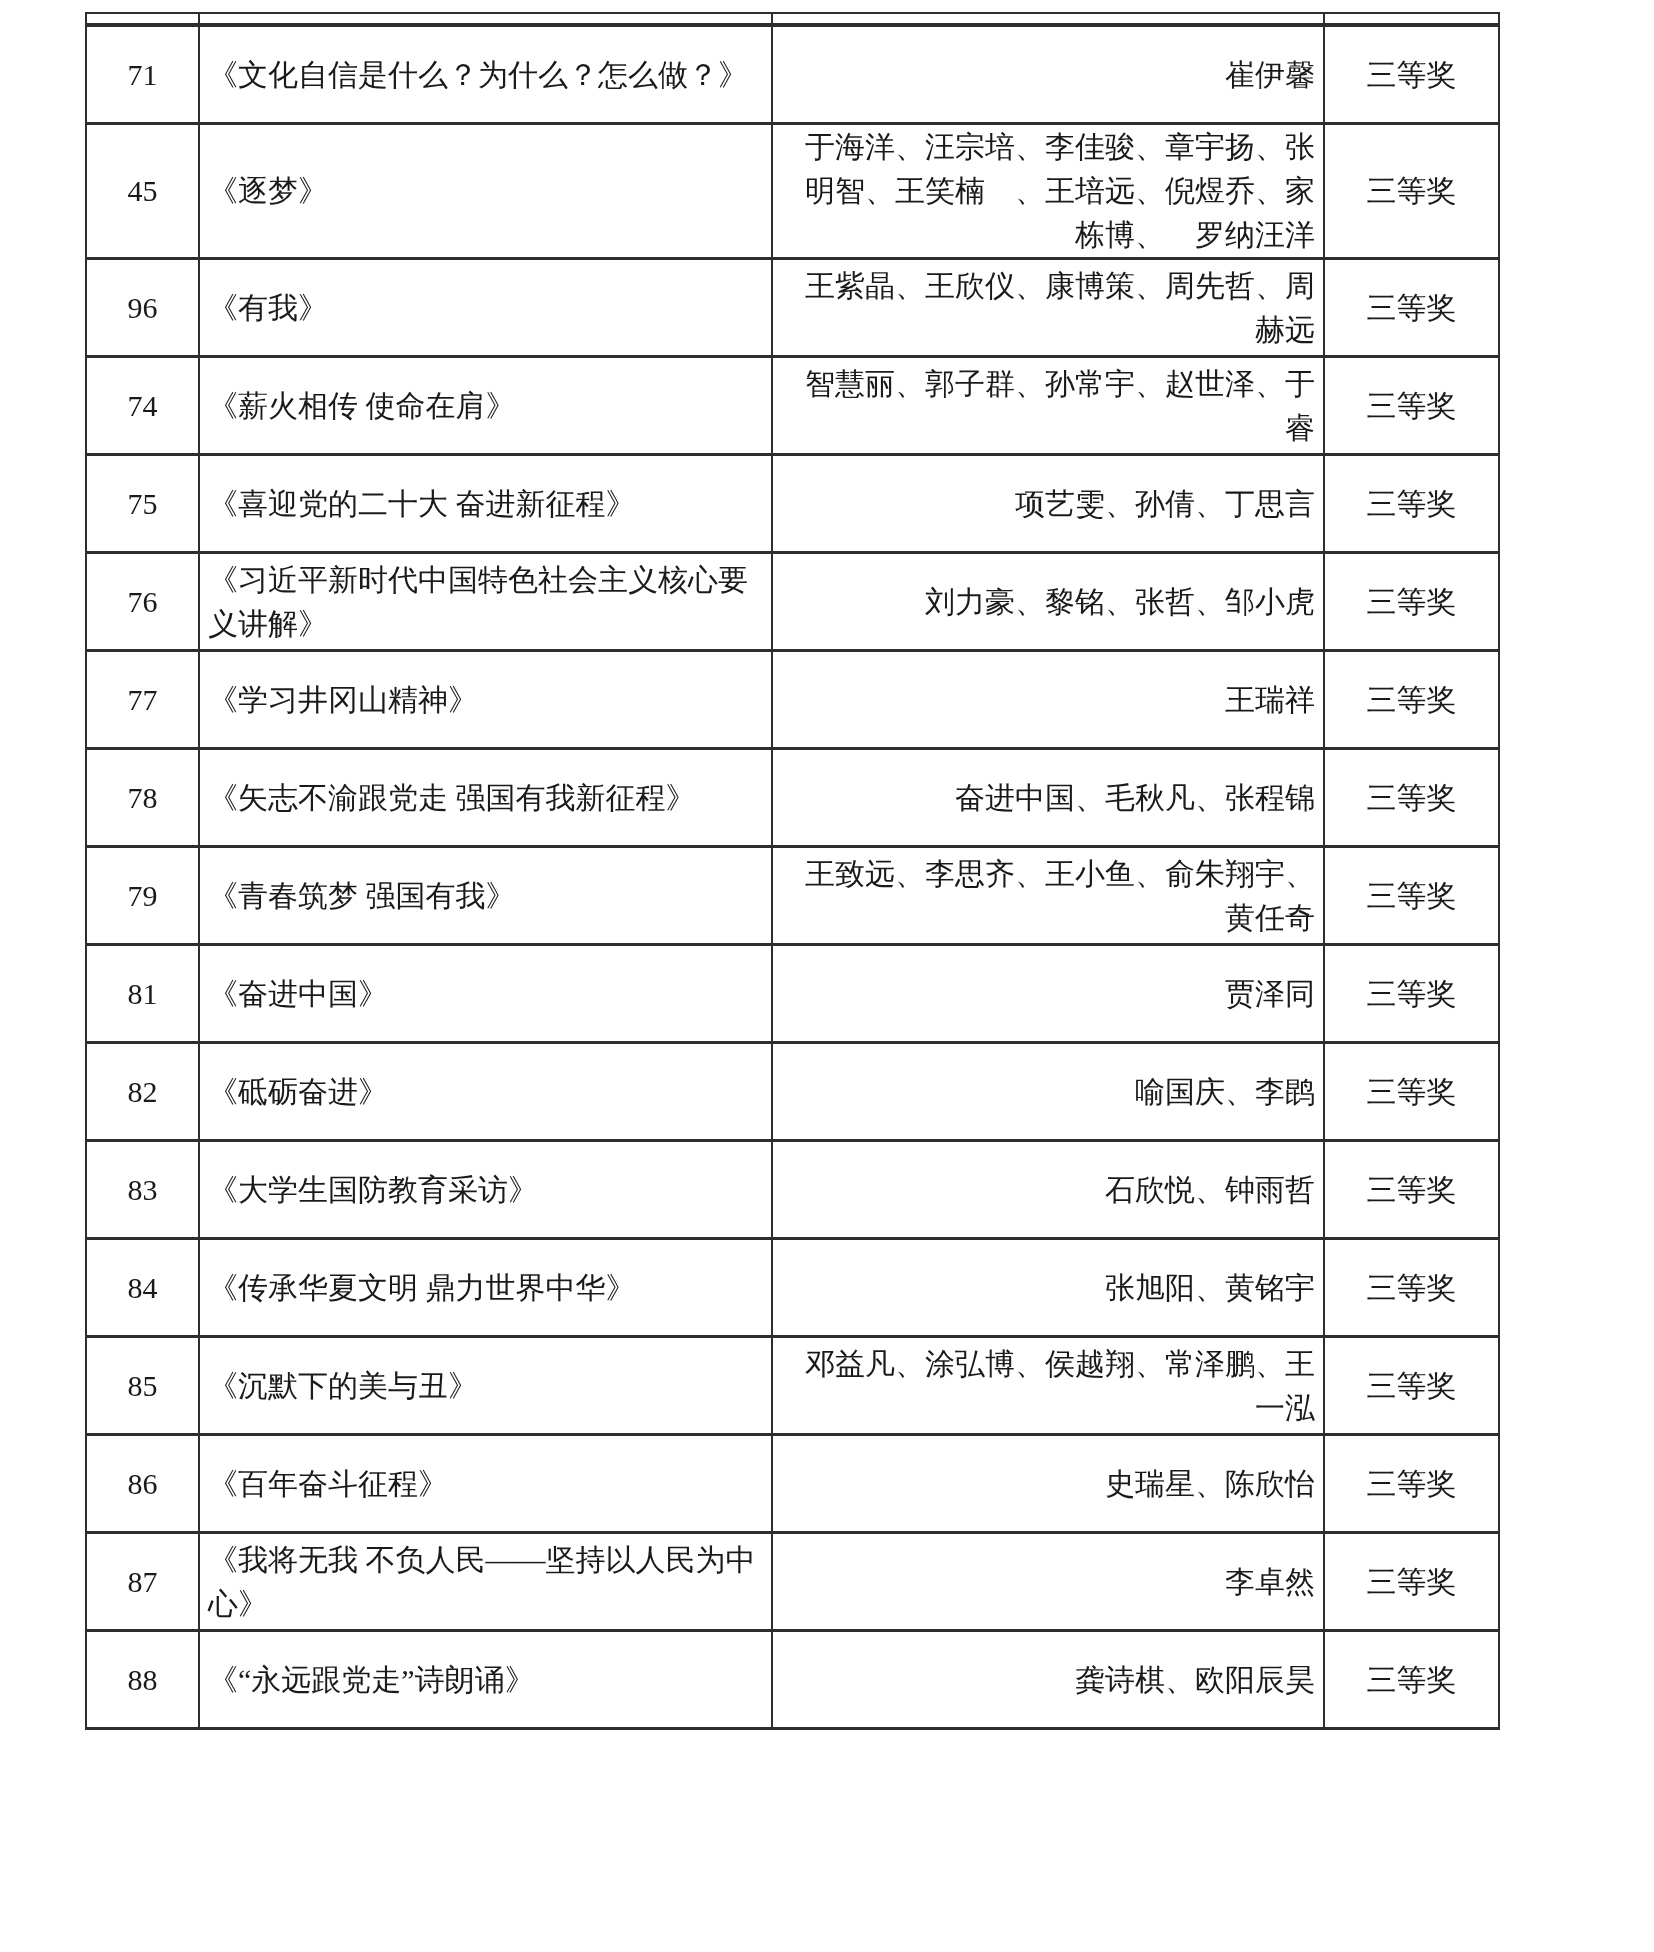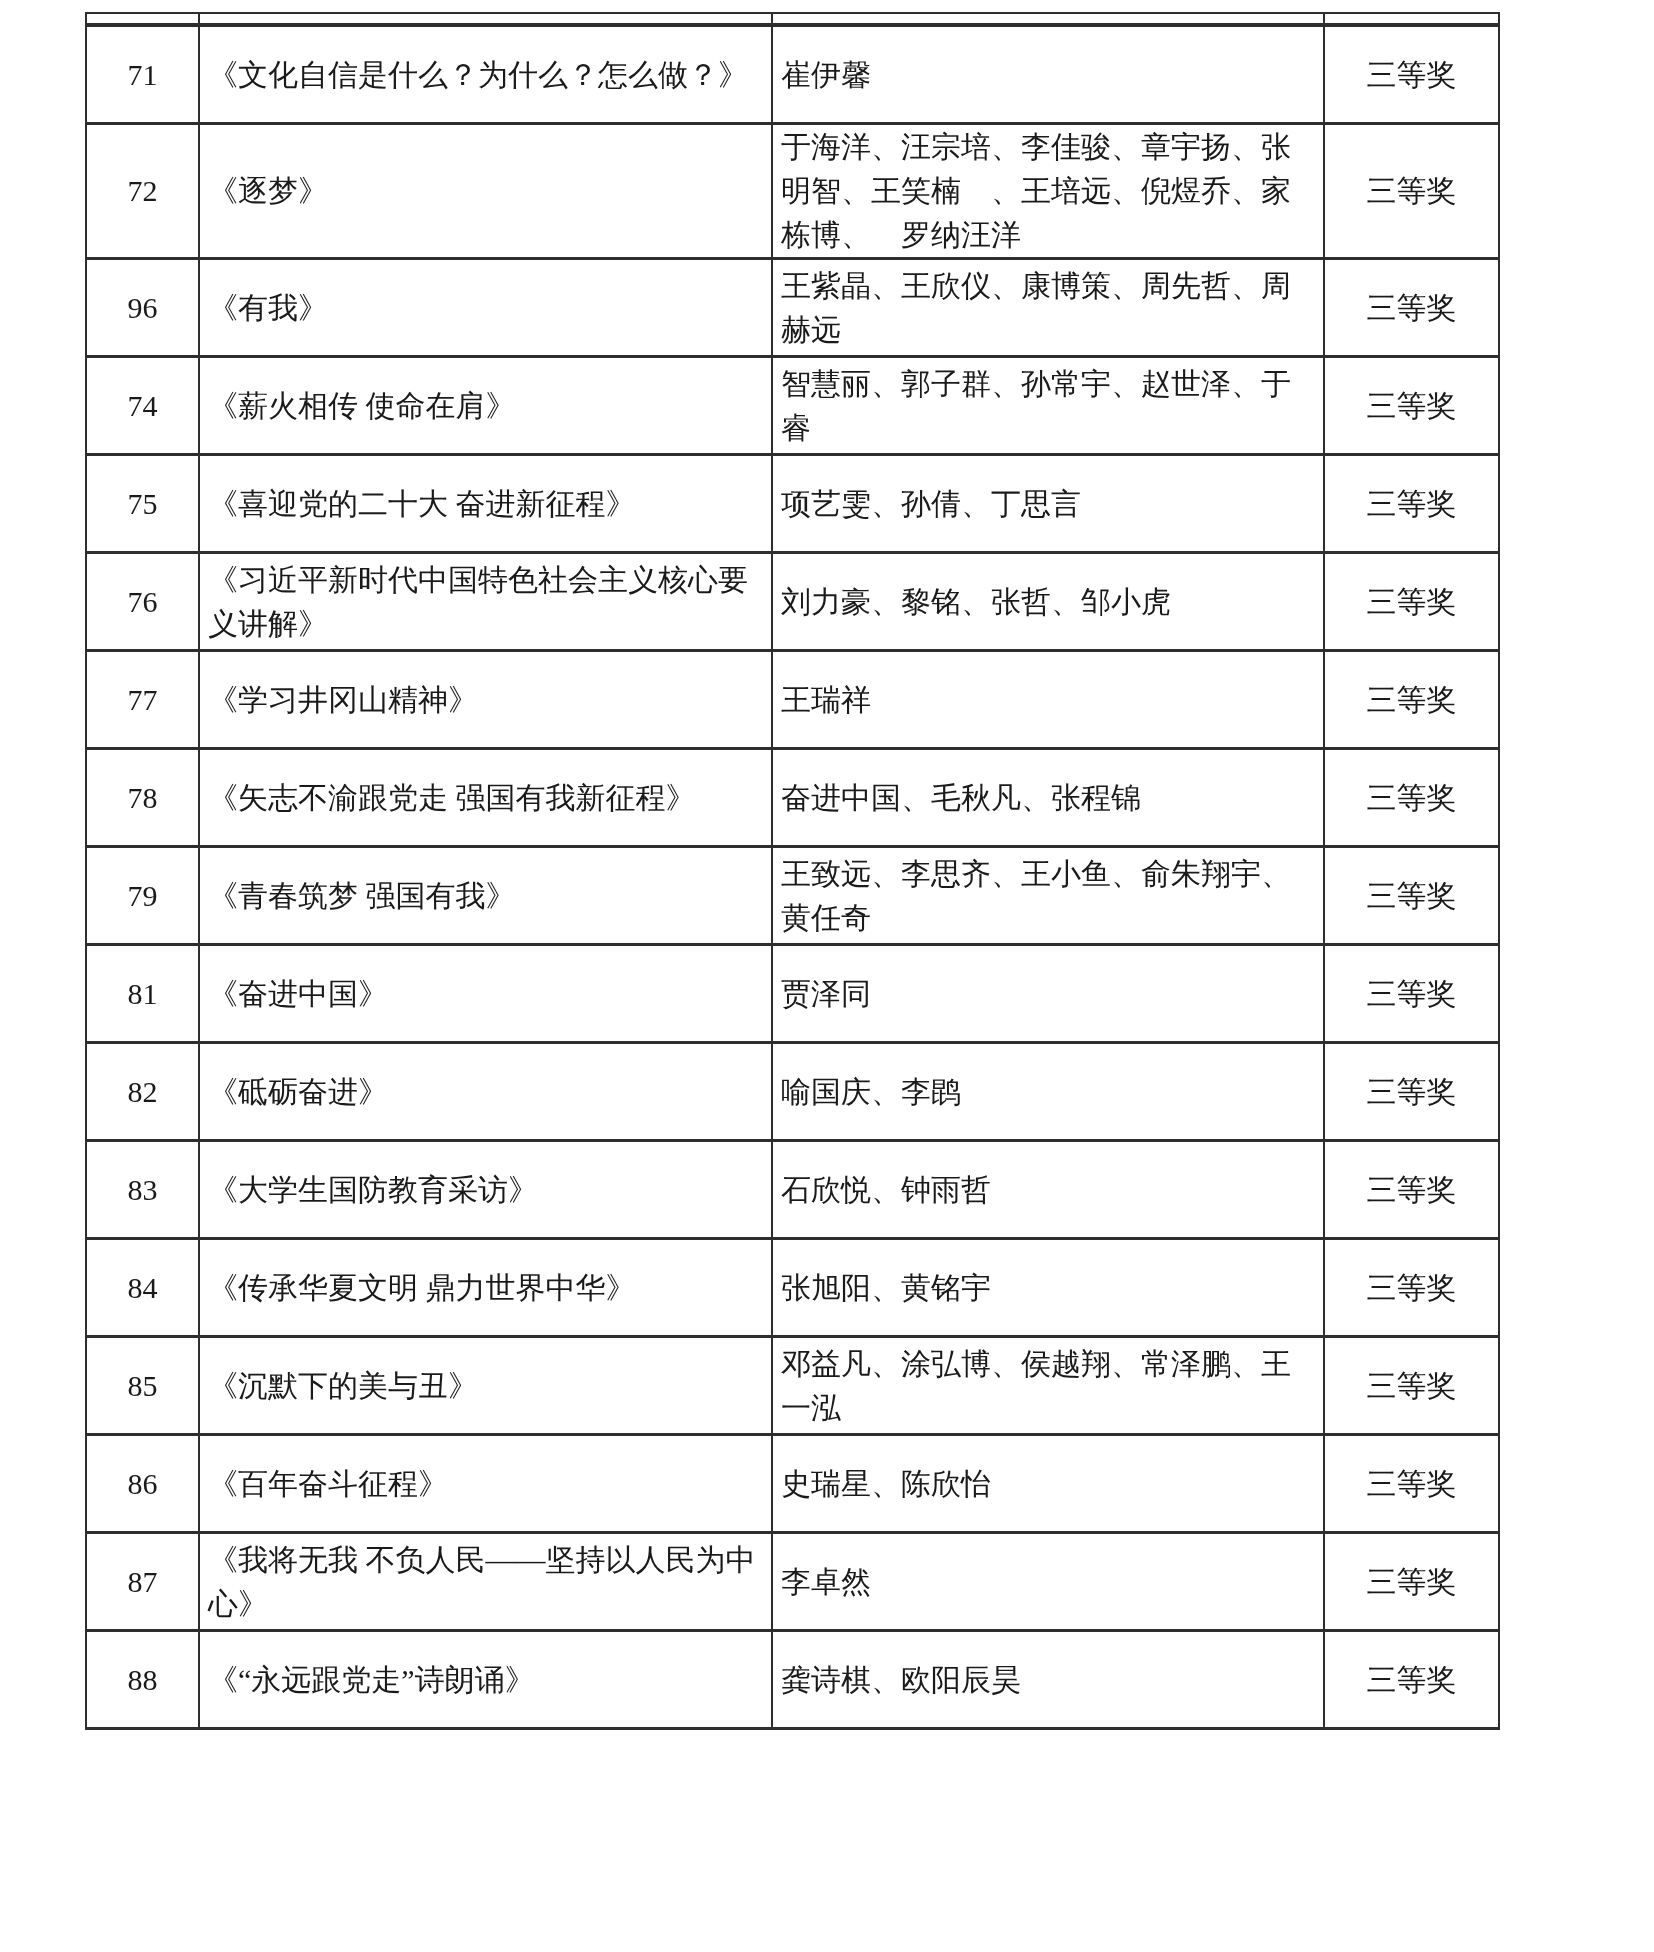--- a/index.html
+++ b/index.html
@@ -45,21 +45,21 @@
   td.cell-no {
     text-align: center;
     font-family: "Liberation Serif", "DejaVu Serif", serif;
   }
   td.cell-title {
     text-align: left;
     padding-left: 24px;
     padding-right: 4px;
   }
   td.cell-names {
-    text-align: left;
+    text-align: right;
     padding-left: 22px;
     padding-right: 14px;
     margin-left: 12px;
   }
   td.cell-award {
     text-align: center;
   }
 
   
   tr.sliver td {
@@ -87,21 +87,21 @@
         <td class="cell-names"></td>
         <td class="cell-award"></td>
       </tr>
     <tr>
     <td class="cell-no">71</td>
     <td class="cell-title">《文化自信是什么？为什么？怎么做？》</td>
     <td class="cell-names">崔伊馨</td>
     <td class="cell-award">三等奖</td>
   </tr>
         <tr>
-    <td class="cell-no">72</td>
+    <td class="cell-no">45</td>
     <td class="cell-title">《逐梦》</td>
     <td class="cell-names">于海洋、汪宗培、李佳骏、章宇扬、张明智、王笑楠　、王培远、倪煜乔、家栋博、　罗纳汪洋</td>
     <td class="cell-award">三等奖</td>
   </tr>
         <tr>
     <td class="cell-no">96</td>
     <td class="cell-title">《有我》</td>
     <td class="cell-names">王紫晶、王欣仪、康博策、周先哲、周赫远</td>
     <td class="cell-award">三等奖</td>
   </tr>

